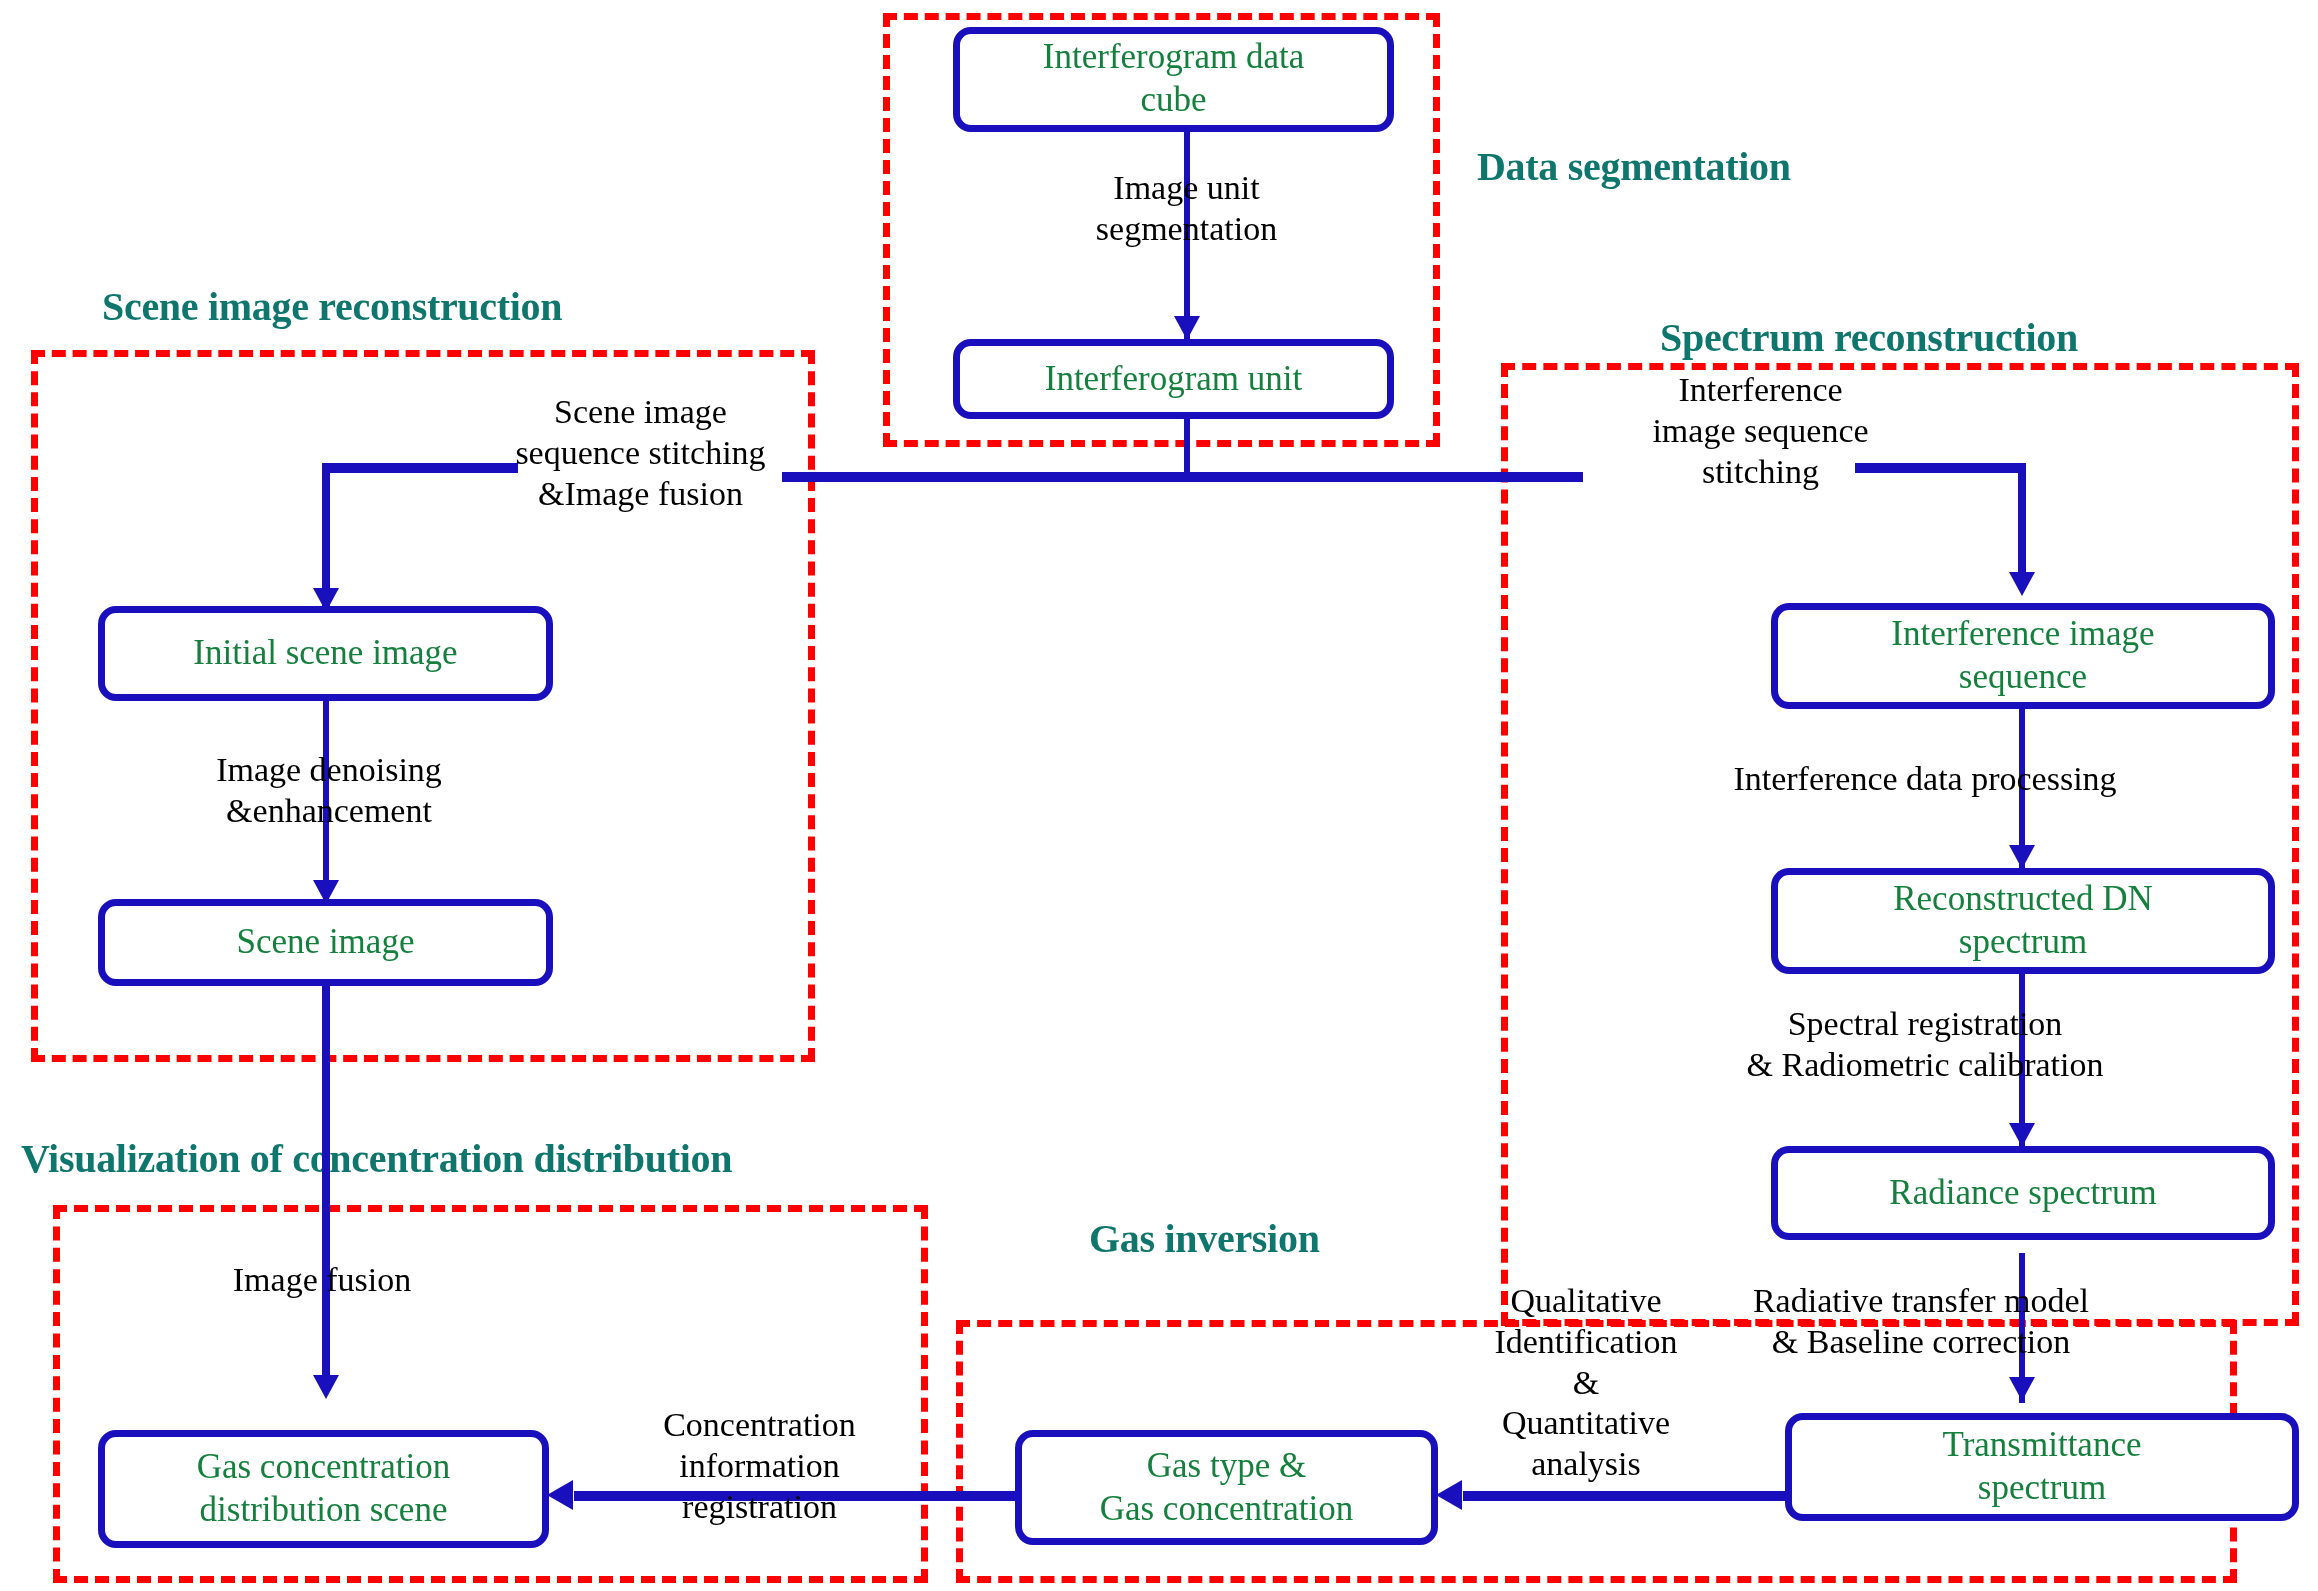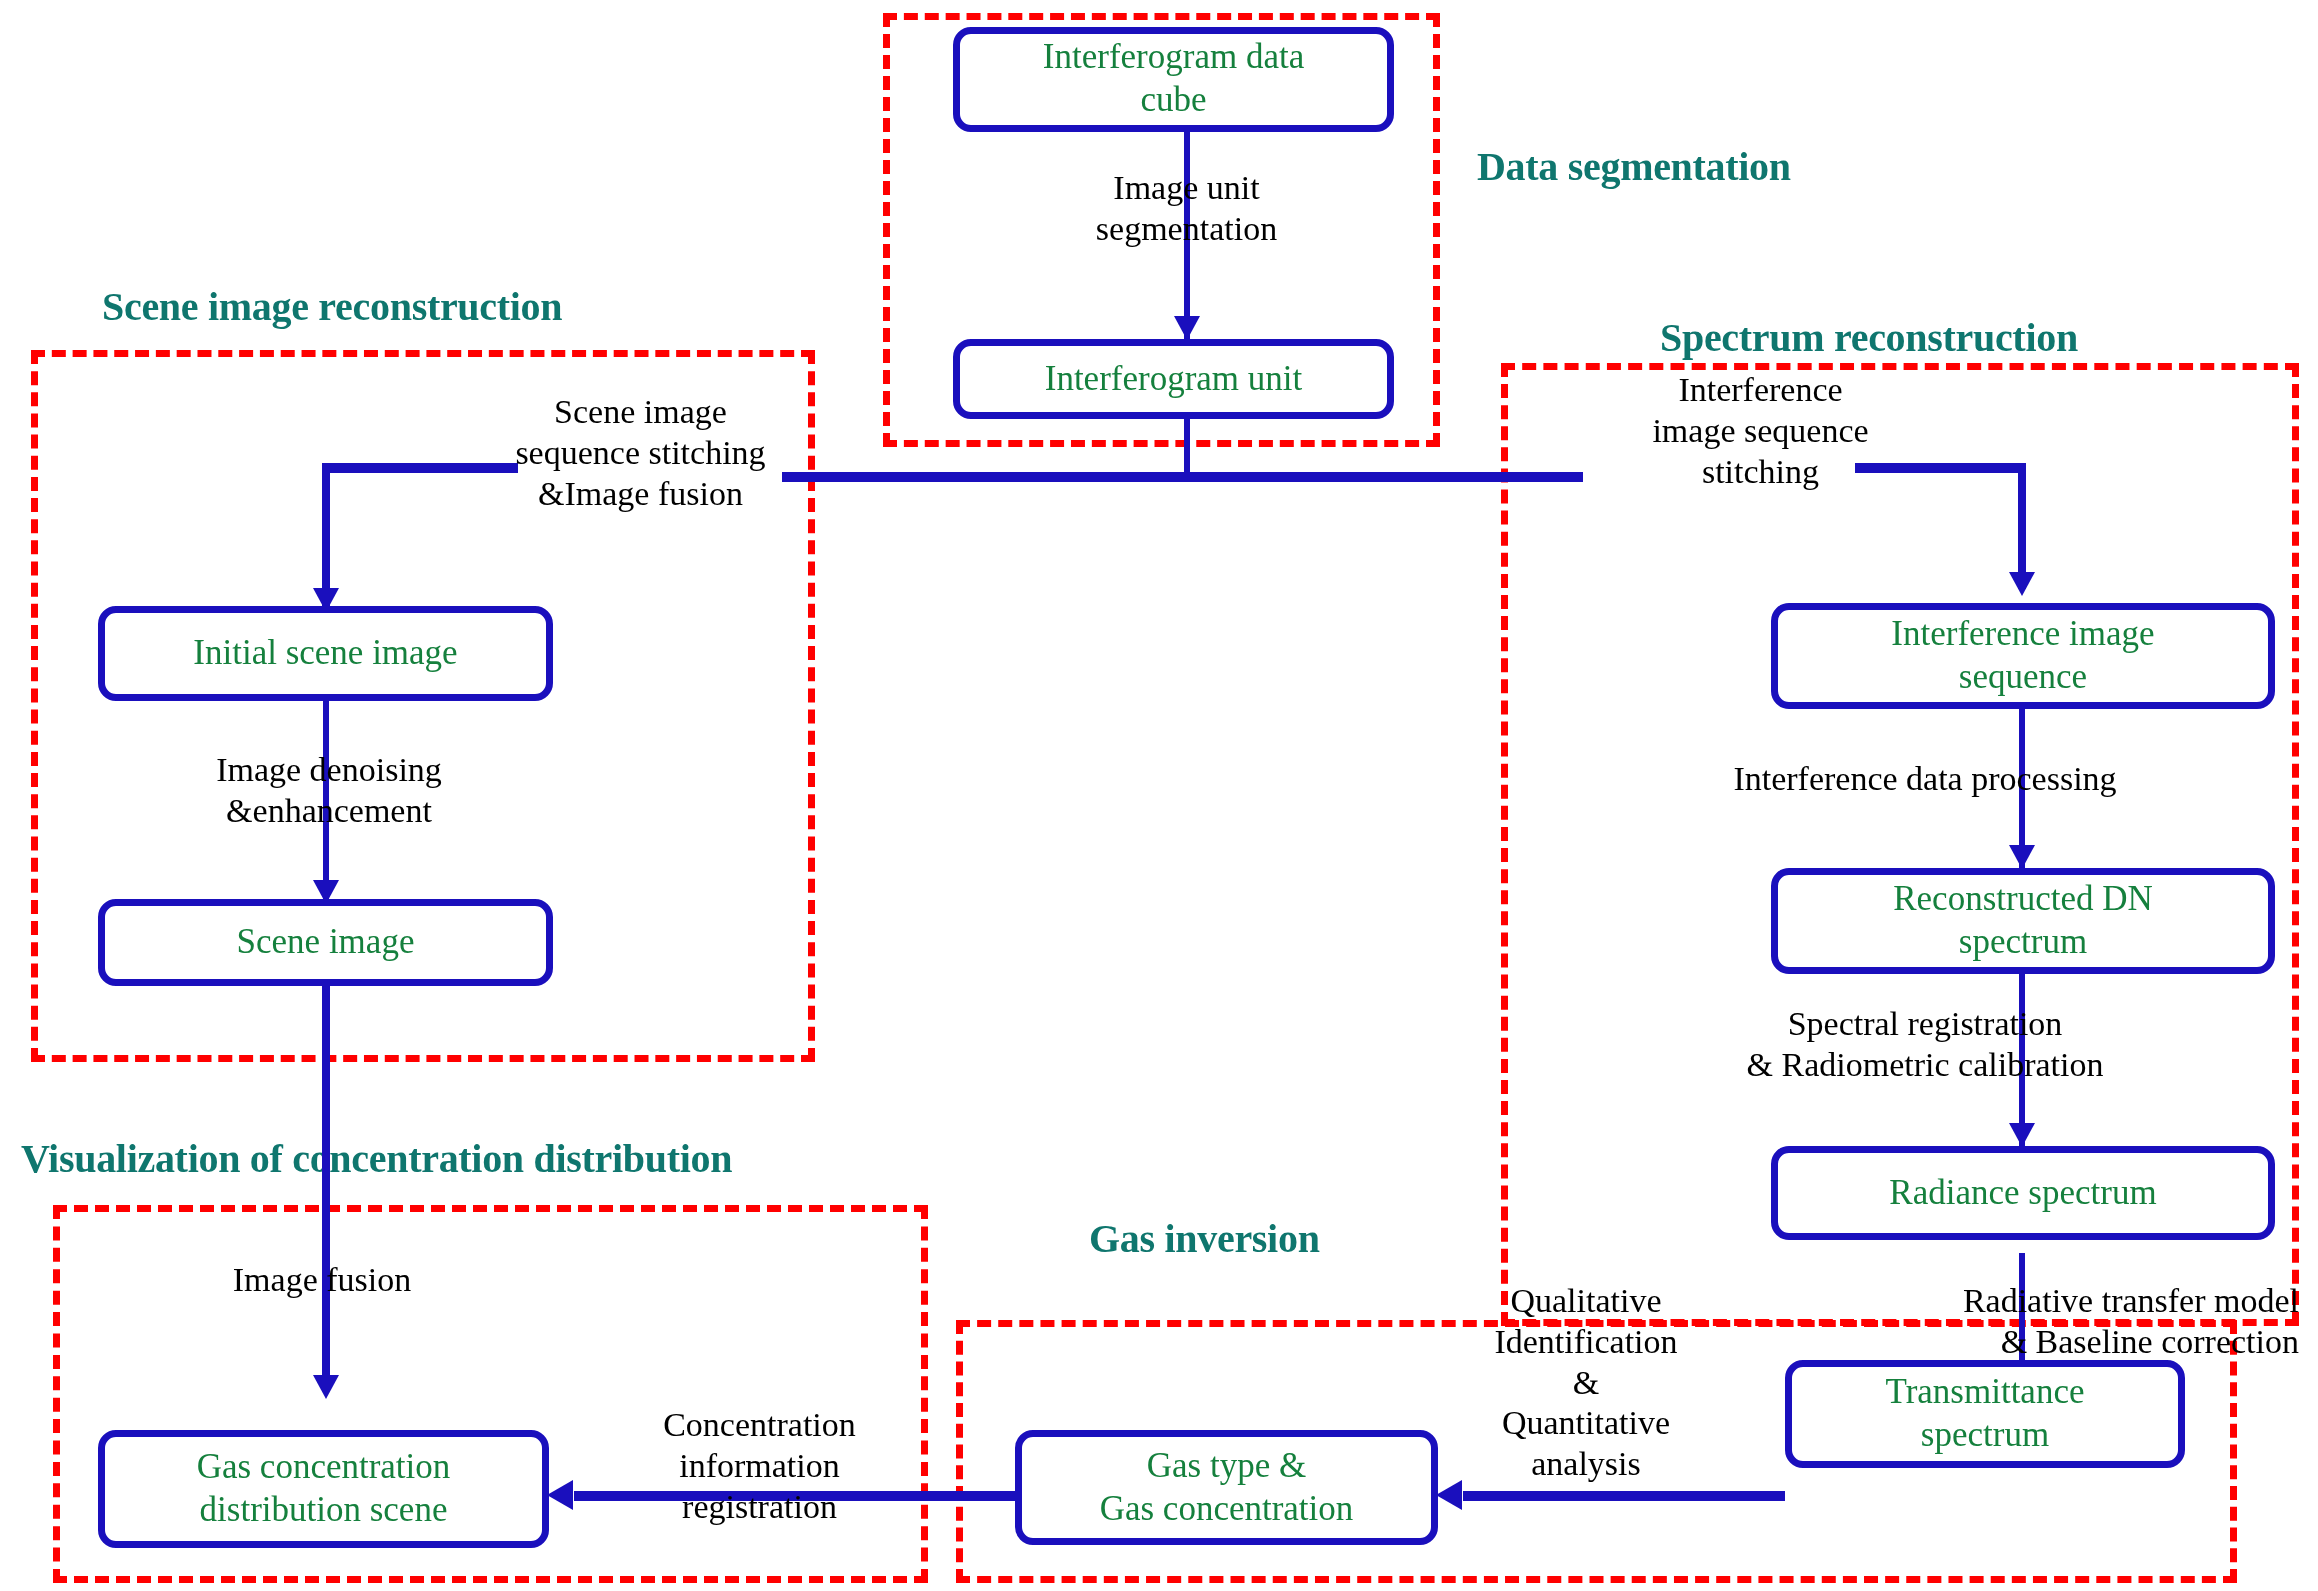--- a/index.html
+++ b/index.html
@@ -147,21 +147,21 @@
 
   <div class="edge-label" style="left:1596px;top:370px;width:329px;">Interference
 image sequence
 stitching</div>
 
   <div class="edge-label" style="left:1554px;top:759px;width:742px;">Interference data processing</div>
 
   <div class="edge-label" style="left:1547px;top:1004px;width:756px;">Spectral registration
 &amp; Radiometric calibration</div>
 
-  <div class="edge-label" style="left:1543px;top:1281px;width:756px;text-align:right;">Radiative transfer model
+  <div class="edge-label" style="left:1543px;top:1281px;width:756px;">Radiative transfer model
 &amp; Baseline correction</div>
 
   <div class="edge-label" style="left:1467px;top:1281px;width:238px;">Qualitative
 Identification
 &amp;
 Quantitative
 analysis</div>
 
   <div class="edge-label" style="left:630px;top:1405px;width:259px;">Concentration
 information
@@ -193,21 +193,21 @@
 
   <div class="node" style="left:1771px;top:868px;width:504px;height:106px;">
     <span style="white-space:pre-line;">Reconstructed DN
 spectrum</span>
   </div>
 
   <div class="node" style="left:1771px;top:1146px;width:504px;height:94px;">
     <span style="white-space:pre-line;">Radiance spectrum</span>
   </div>
 
-  <div class="node" style="left:1785px;top:1360px;width:400px;height:108px;">
+  <div class="node" style="left:1785px;top:1413px;width:514px;height:108px;">
     <span style="white-space:pre-line;">Transmittance
 spectrum</span>
   </div>
 
   <div class="node" style="left:1015px;top:1430px;width:423px;height:115px;">
     <span style="white-space:pre-line;">Gas type &amp;
 Gas concentration</span>
   </div>
 
   <div class="node" style="left:98px;top:1430px;width:451px;height:118px;">

